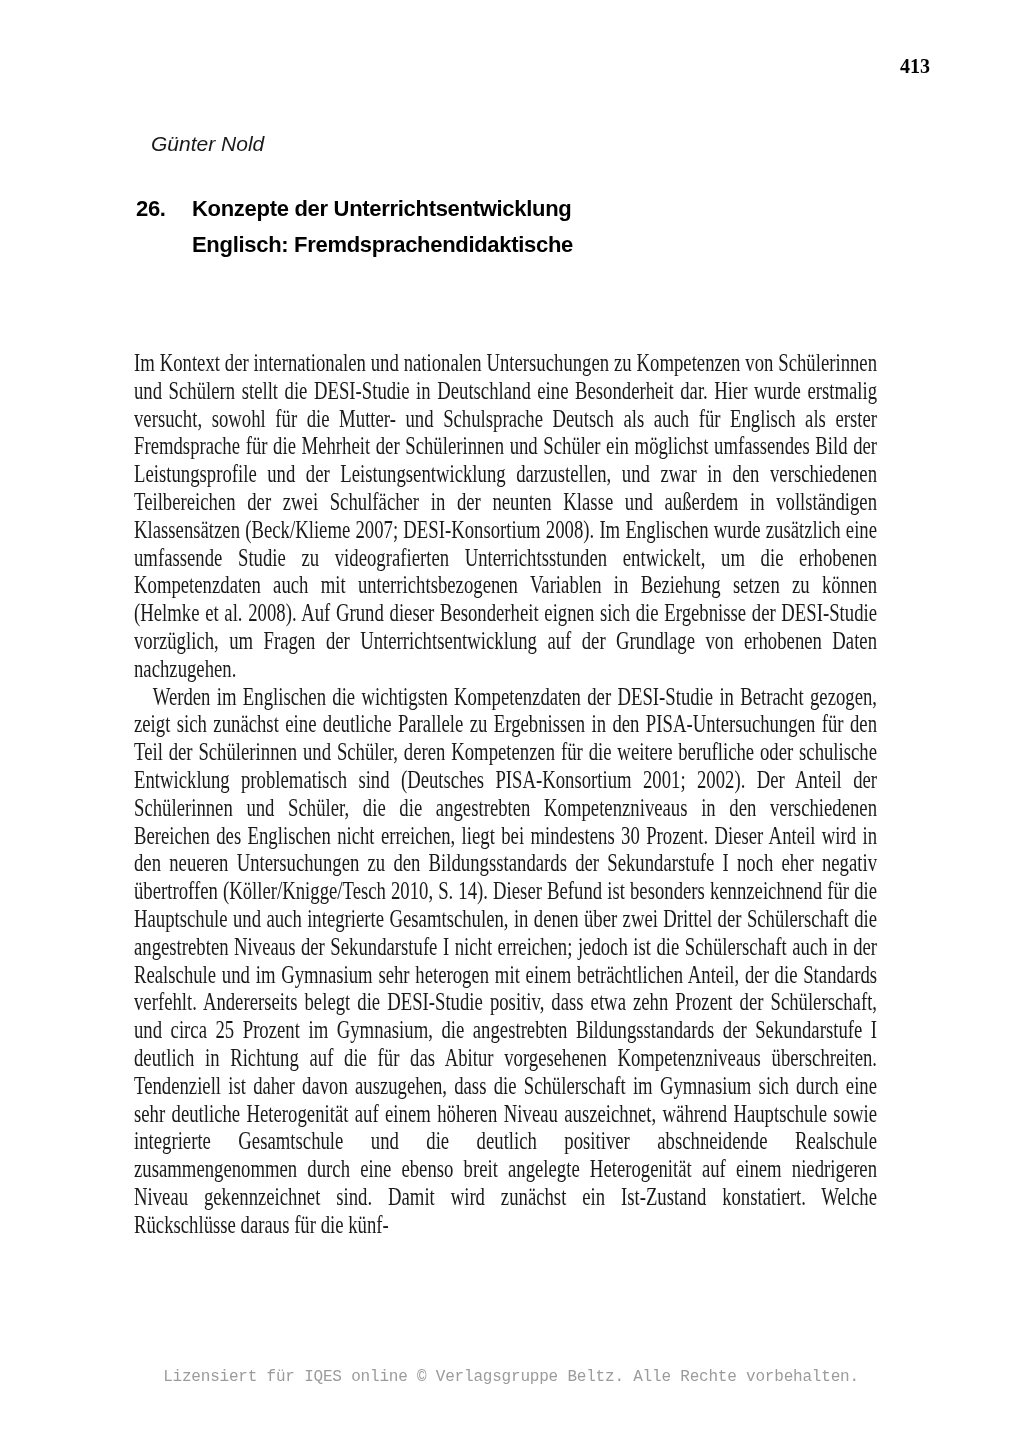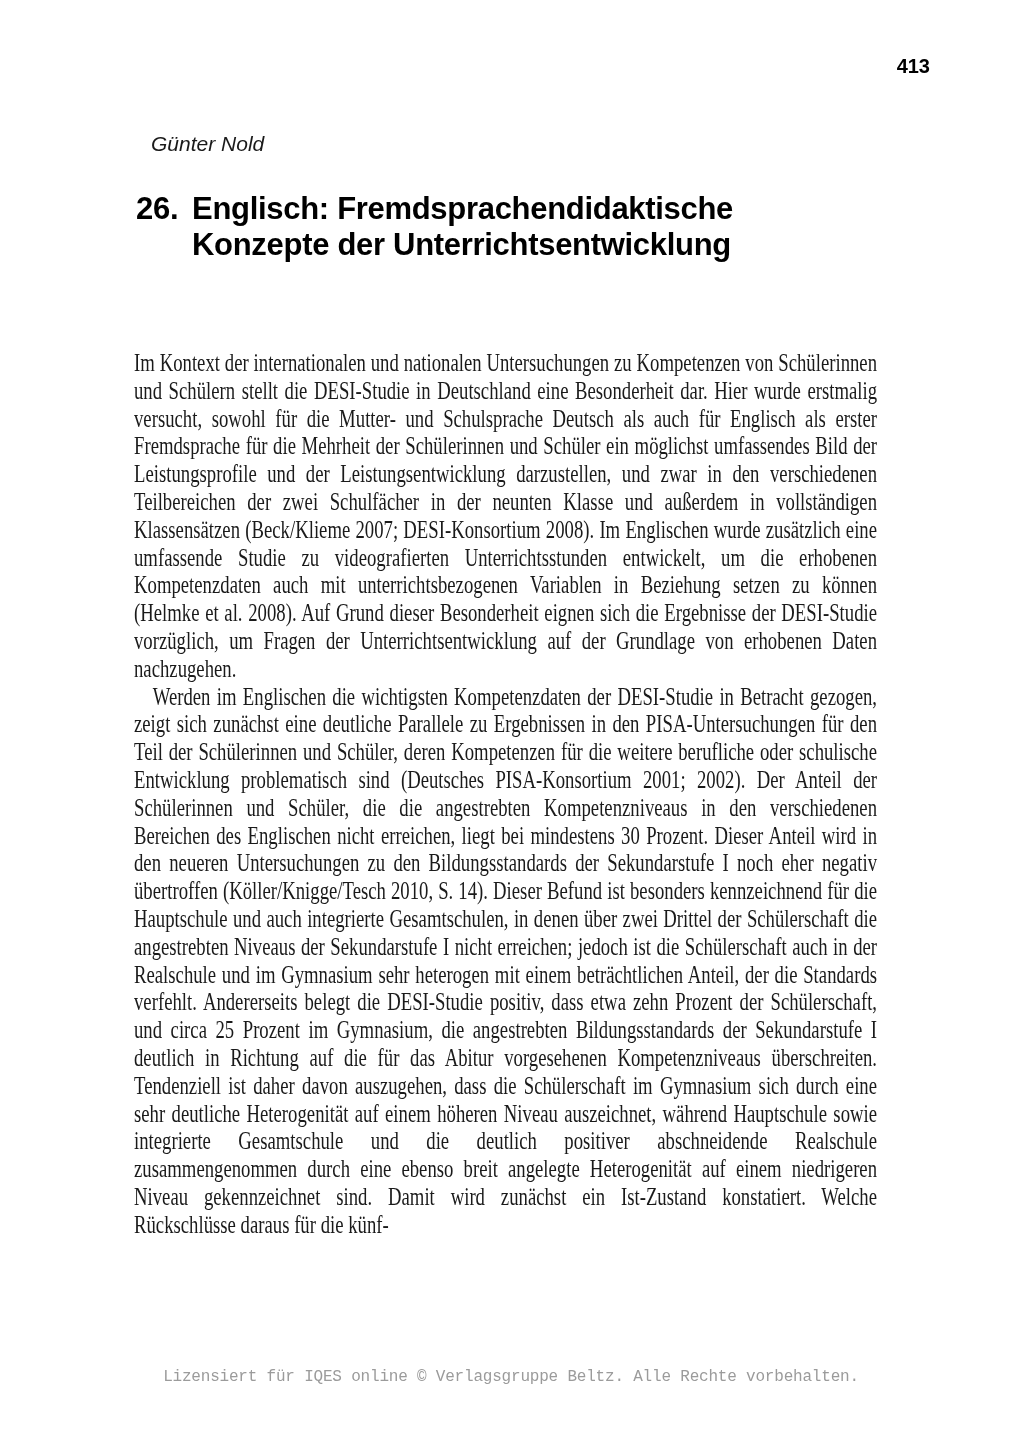--- a/index.html
+++ b/index.html
@@ -12,42 +12,42 @@
     width: 1010px;
     height: 1453px;
     overflow: hidden;
     font-family: "Liberation Serif", serif;
     color: #1a1a1a;
   }
   .pagenum {
     position: absolute;
     top: 55px;
     right: 80px;
-    font-family: Liberation Sans, sans-serif;
+    font-family: Liberation Serif, serif;
     font-weight: 700;
     font-size: 20px;
     color: #000000;
   }
   .author {
     position: absolute;
     left: 151px;
     top: 132px;
     font-family: "Liberation Sans", sans-serif;
     font-style: italic;
     font-size: 21px;
     color: #1a1a1a;
   }
   .heading {
     position: absolute;
     left: 136px;
     top: 191px;
     display: flex;
     font-family: "Liberation Sans", sans-serif;
     font-weight: 700;
-    font-size: 31px;
+    font-size: 22px;
     line-height: 36px;
     letter-spacing: -0.3px;
     color: #000000;
   }
   .ch-num {
     flex: 0 0 56px;
     width: 56px;
   }
   .ch-line {
     display: block;
@@ -90,22 +90,22 @@
 </head>
 <body>
 
 <div class="pagenum">413</div>
 
 <div class="author">Günter Nold</div>
 
 <div class="heading">
   <span class="ch-num">26.</span>
   <span class="ch-title">
+    <span class="ch-line">Konzepte der Unterrichtsentwicklung</span>
     <span class="ch-line">Englisch: Fremdsprachendidaktische</span>
-    <span class="ch-line">Konzepte der Unterrichtsentwicklung</span>
   </span>
 </div>
 
 <div class="bodytext" lang="de">
   <p class="p-first">Im Kontext der internationalen und nationalen Untersuchungen zu Kompetenzen von Schülerinnen und Schülern stellt die DESI-Studie in Deutschland eine Besonderheit dar. Hier wurde erstmalig versucht, sowohl für die Mutter- und Schulsprache Deutsch als auch für Englisch als erster Fremdsprache für die Mehrheit der Schülerinnen und Schüler ein möglichst umfassendes Bild der Leistungsprofile und der Leistungsentwicklung darzustellen, und zwar in den verschiedenen Teilbereichen der zwei Schulfächer in der neunten Klasse und außerdem in vollständigen Klassensätzen (Beck/Klieme 2007; DESI-Konsortium 2008). Im Englischen wurde zusätzlich eine umfassende Studie zu videografierten Unterrichtsstunden entwickelt, um die erhobenen Kompetenzdaten auch mit unterrichtsbezogenen Variablen in Beziehung setzen zu können (Helmke et al. 2008). Auf Grund dieser Besonderheit eignen sich die Ergebnisse der DESI-Studie vorzüglich, um Fragen der Unterrichtsentwicklung auf der Grundlage von erhobenen Daten nachzugehen.</p>
   <p class="p-indent">Werden im Englischen die wichtigsten Kompetenzdaten der DESI-Studie in Betracht gezogen, zeigt sich zunächst eine deutliche Parallele zu Ergebnissen in den PISA-Untersuchungen für den Teil der Schülerinnen und Schüler, deren Kompetenzen für die weitere berufliche oder schulische Entwicklung problematisch sind (Deutsches PISA-Konsortium 2001; 2002). Der Anteil der Schülerinnen und Schüler, die die angestrebten Kompetenzniveaus in den verschiedenen Bereichen des Englischen nicht erreichen, liegt bei mindestens 30 Prozent. Dieser Anteil wird in den neueren Untersuchungen zu den Bildungsstandards der Sekundarstufe I noch eher negativ übertroffen (Köller/Knigge/Tesch 2010, S. 14). Dieser Befund ist besonders kennzeichnend für die Hauptschule und auch integrierte Gesamtschulen, in denen über zwei Drittel der Schülerschaft die angestrebten Niveaus der Sekundarstufe I nicht erreichen; jedoch ist die Schülerschaft auch in der Realschule und im Gymnasium sehr heterogen mit einem beträchtlichen Anteil, der die Standards verfehlt. Andererseits belegt die DESI-Studie positiv, dass etwa zehn Prozent der Schülerschaft, und circa 25 Prozent im Gymnasium, die angestrebten Bildungsstandards der Sekundarstufe I deutlich in Richtung auf die für das Abitur vorgesehenen Kompetenzniveaus überschreiten. Tendenziell ist daher davon auszugehen, dass die Schülerschaft im Gymnasium sich durch eine sehr deutliche Heterogenität auf einem höheren Niveau auszeichnet, während Hauptschule sowie integrierte Gesamtschule und die deutlich positiver abschneidende Realschule zusammengenommen durch eine ebenso breit angelegte Heterogenität auf einem niedrigeren Niveau gekennzeichnet sind. Damit wird zunächst ein Ist-Zustand konstatiert. Welche Rückschlüsse daraus für die künf-</p>
 </div>
 
 <div class="footer">Lizensiert für IQES online © Verlagsgruppe Beltz. Alle Rechte vorbehalten.</div>
 

